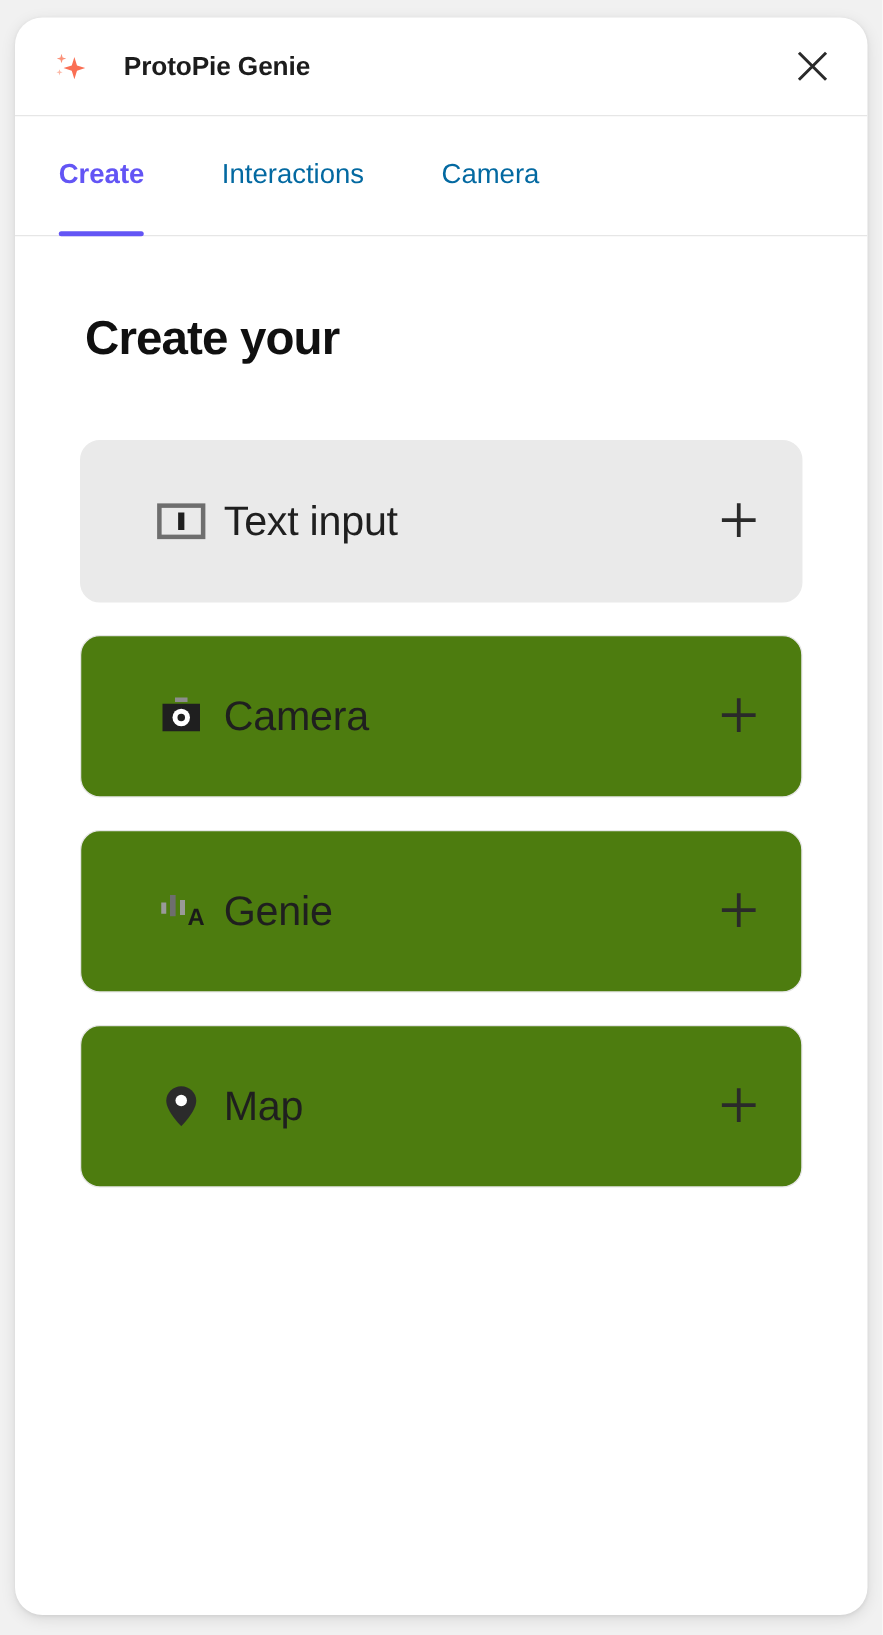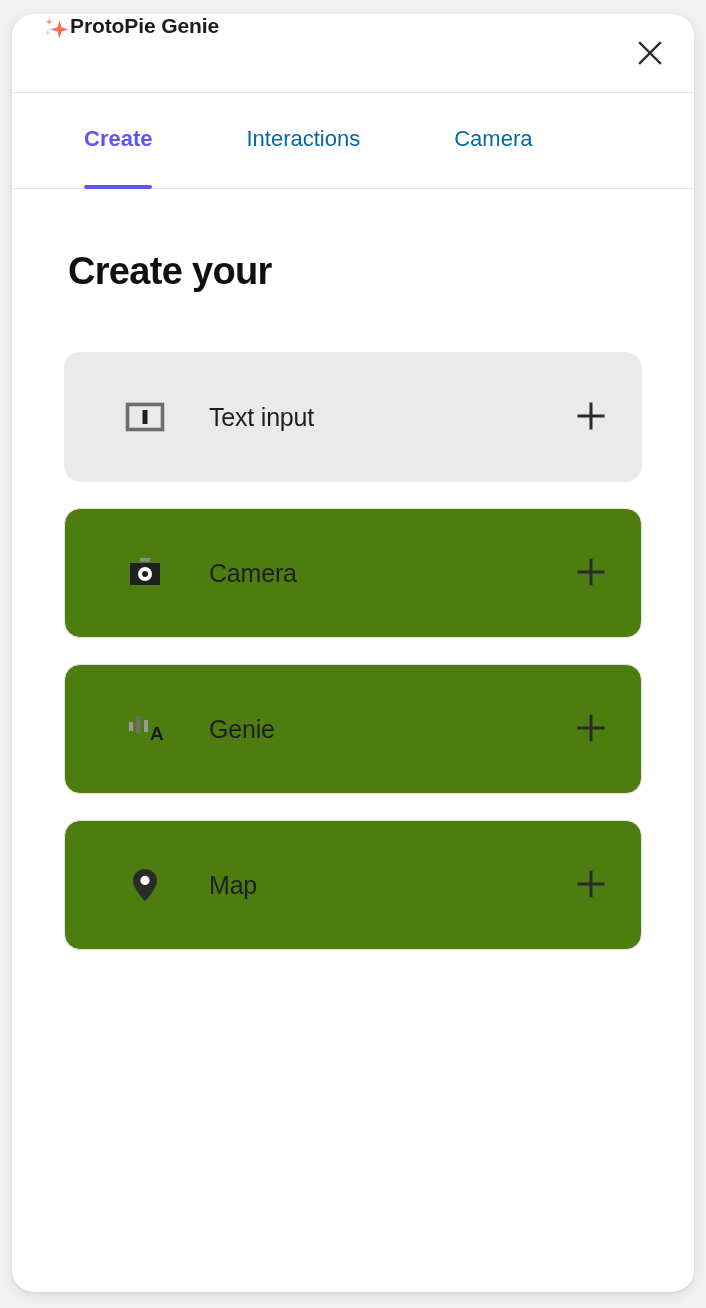--- a/index.html
+++ b/index.html
@@ -34,21 +34,22 @@
     height: 79px;
     border-bottom: 1px solid #e6e6e6;
     box-sizing: border-box;
   }
   .brand {
     position: absolute;
     left: 28px;
     top: 0;
     height: 79px;
     display: flex;
-    gap: 0;
+    align-items: center;
+    gap: 29px;
   }
   .sparkle-icon {
     width: 30px;
     height: 30px;
     display: block;
   }
   .brand-title {
     font-size: 21px;
     font-weight: bold;
     color: #1c1c1c;
@@ -70,23 +71,22 @@
     cursor: pointer;
   }
 
   
   .tabs {
     position: relative;
     height: 96px;
     border-bottom: 1px solid #e6e6e6;
     display: flex;
     align-items: center;
-    padding-left: 72px;
+    padding-left: 35px;
     box-sizing: border-box;
-    gap: 32px;
   }
   .tab {
     position: relative;
     height: 96px;
     display: flex;
     align-items: center;
     padding: 0 0 4px 0;
     margin-right: 62px;
     font-size: 22px;
     color: #0369a1;
@@ -149,22 +149,22 @@
   }
   .card-icon {
     width: 56px;
     margin-left: 52px;
     display: flex;
     align-items: center;
     justify-content: center;
     flex: none;
   }
   .card-label {
-    margin-left: 36px;
-    font-size: 25px;
+    margin-left: 6px;
+    font-size: 33px;
     color: #1f1f1f;
     letter-spacing: -0.2px;
   }
   .card-add {
     position: absolute;
     right: 30px;
     top: 50%;
     transform: translateY(-50%);
     width: 40px;
     height: 40px;

